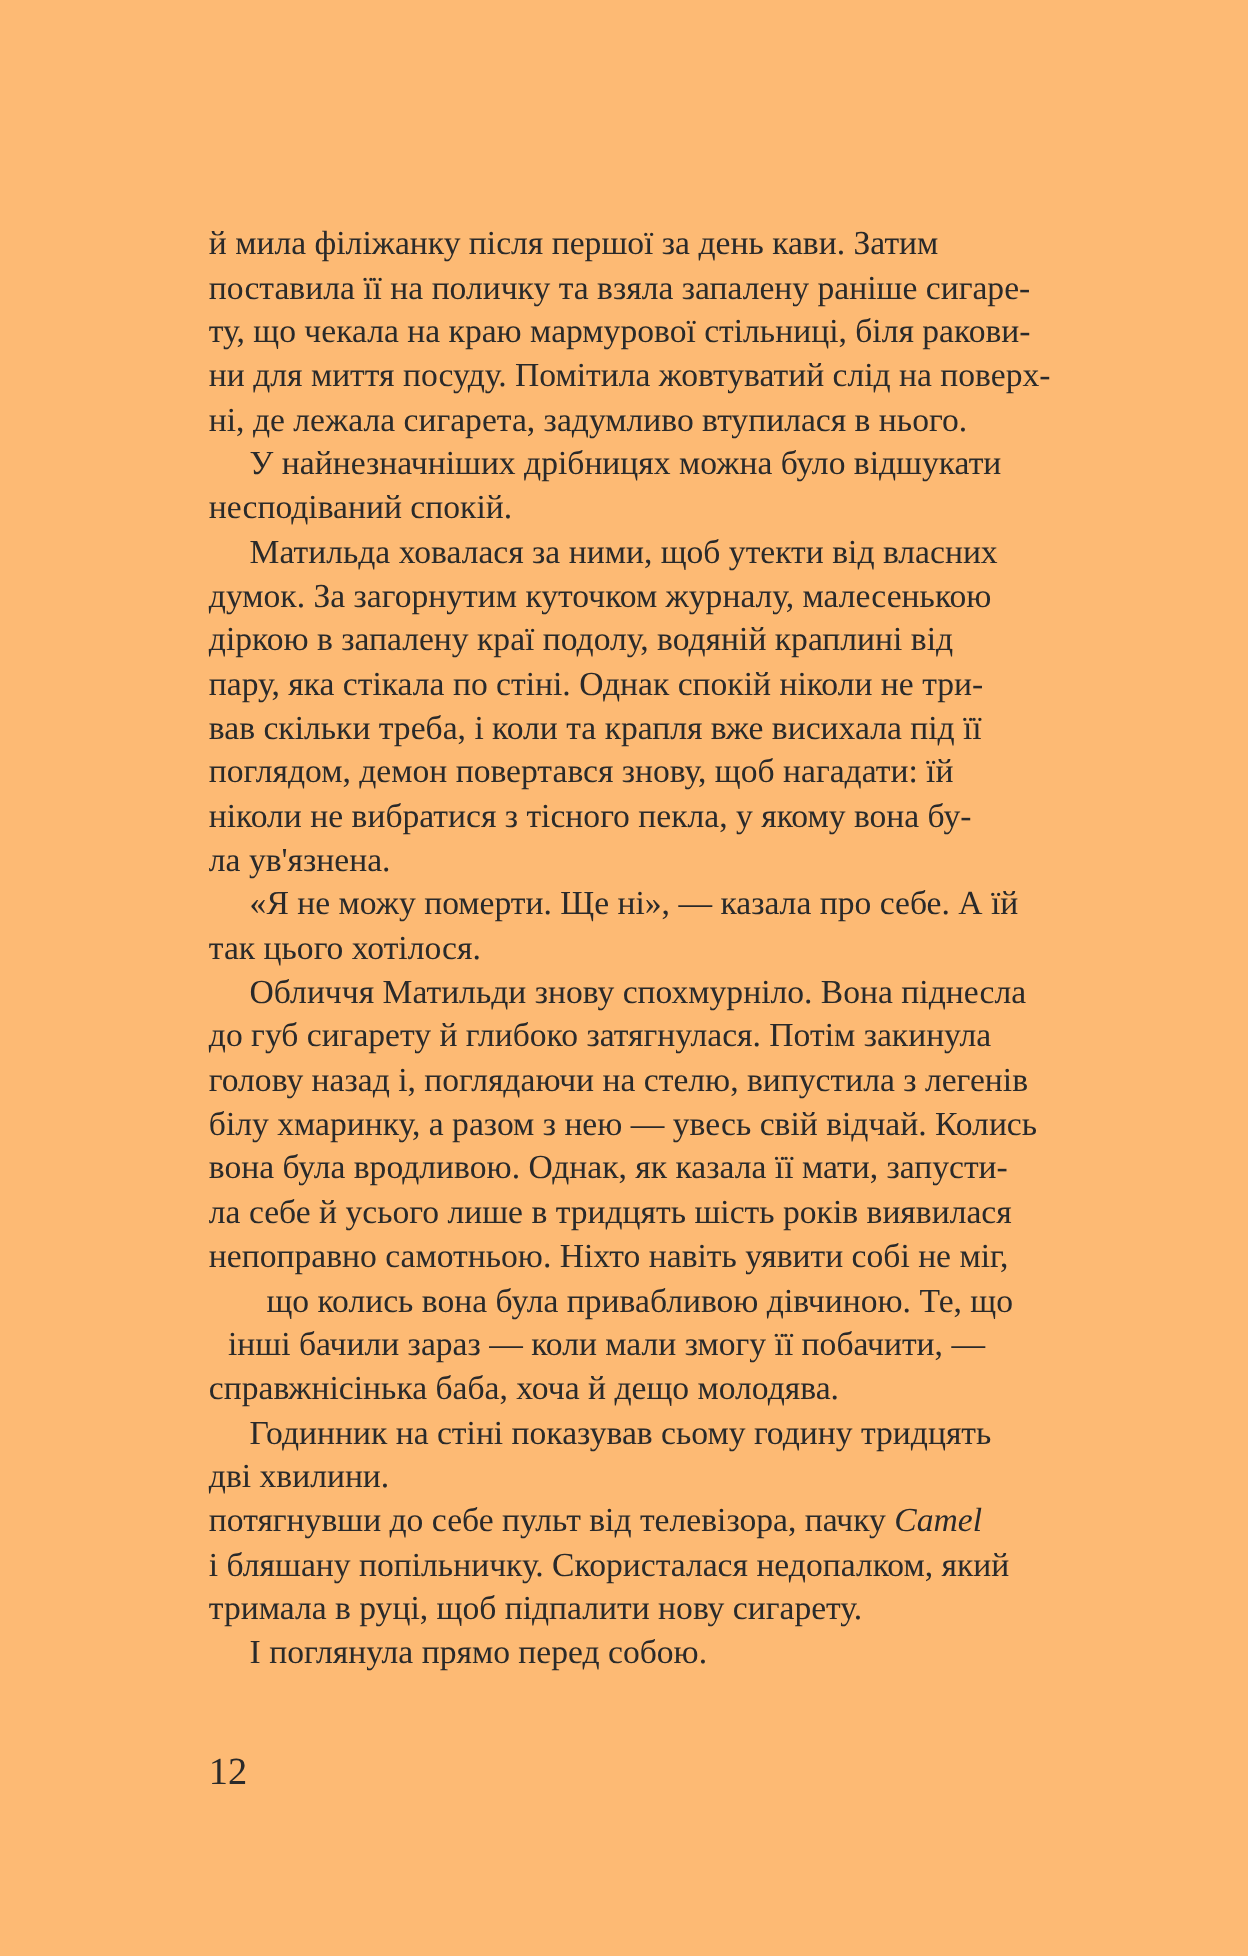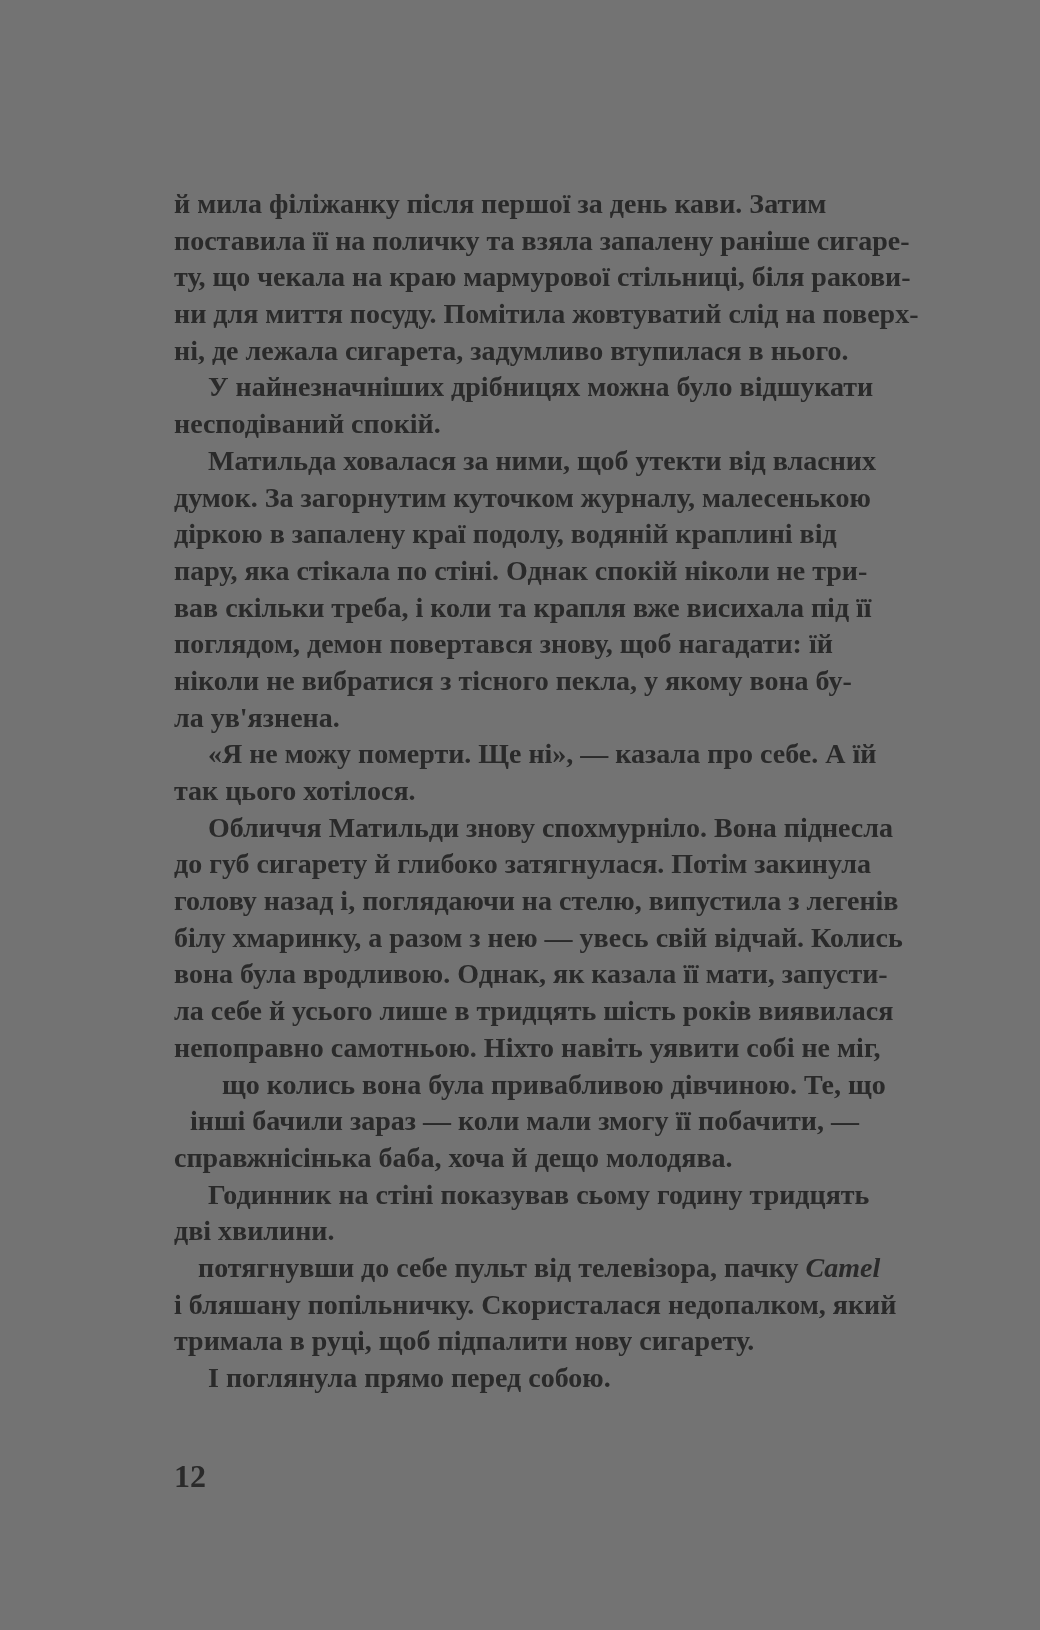--- a/index.html
+++ b/index.html
@@ -11,22 +11,21 @@
       width: 1040px;
       height: 1630px;
       position: relative;
       overflow: hidden;
     }
     .page {
       position: absolute;
       left: 0; top: 0;
       width: 1040px;
       height: 1630px;
-      background: #737373;
-      font-weight: bold;
+      background: #fdba74;
     }
     .text-block {
       position: absolute;
       left: 174px;
       top: 186px;
       width: 746px;
       color: #2a2a2a;
       font-family: "Liberation Serif", "DejaVu Serif", serif;
       font-size: 28px;
       line-height: 36.7px;
@@ -83,19 +82,19 @@
       <div class="line" style="white-space: nowrap; word-spacing: 0px; text-align: left; text-align-last: left;"><span>голову назад і, поглядаючи на стелю, випустила з легенів</span></div>
       <div class="line" style="white-space: nowrap; word-spacing: 0px; text-align: left; text-align-last: left;"><span>білу хмаринку, а разом з нею — увесь свій відчай. Колись</span></div>
       <div class="line" style="white-space: nowrap; word-spacing: 0px; text-align: left; text-align-last: left;"><span>вона була вродливою. Однак, як казала її мати, запусти-</span></div>
       <div class="line" style="white-space: nowrap; word-spacing: 0px; text-align: left; text-align-last: left;"><span>ла себе й усього лише в тридцять шість років виявилася</span></div>
       <div class="line" style="white-space: nowrap; word-spacing: 0px; text-align: left; text-align-last: left;"><span>непоправно самотньою. Ніхто навіть уявити собі не міг,</span></div>
       <div class="line" style="white-space: nowrap; word-spacing: 0px; text-align: left; text-align-last: left; margin-left: 48px;"><span>що колись вона була привабливою дівчиною. Те, що</span></div>
       <div class="line" style="white-space: nowrap; word-spacing: 0px; text-align: left; text-align-last: left; margin-left: 16px;"><span>інші бачили зараз — коли мали змогу її побачити, —</span></div>
       <div class="line last"><span>справжнісінька баба, хоча й дещо молодява.</span></div>
       <div class="line indent" style="white-space: nowrap; word-spacing: 0px; text-align: left; text-align-last: left;"><span>Годинник на стіні показував сьому годину тридцять</span></div>
       <div class="line last"><span>дві хвилини.</span></div>
-      <div class="line" style="white-space: nowrap; word-spacing: 0px; text-align: left; text-align-last: left; margin-left: 24px;"><span>потягнувши до себе пульт від телевізора, пачку </span><span class="ital">Camel</span></div>
+      <div class="line" style="white-space: nowrap; word-spacing: 0px; text-align: left; text-align-last: left;"><span>потягнувши до себе пульт від телевізора, пачку </span><span class="ital">Camel</span></div>
       <div class="line" style="white-space: nowrap; word-spacing: 0px; text-align: left; text-align-last: left;"><span>і бляшану попільничку. Скористалася недопалком, який</span></div>
       <div class="line last"><span>тримала в руці, щоб підпалити нову сигарету.</span></div>
       <div class="line indent last"><span>І поглянула прямо перед собою.</span></div>
     </div>
   <div class="page-number">12</div>
 </div>
 
 </body></html>

